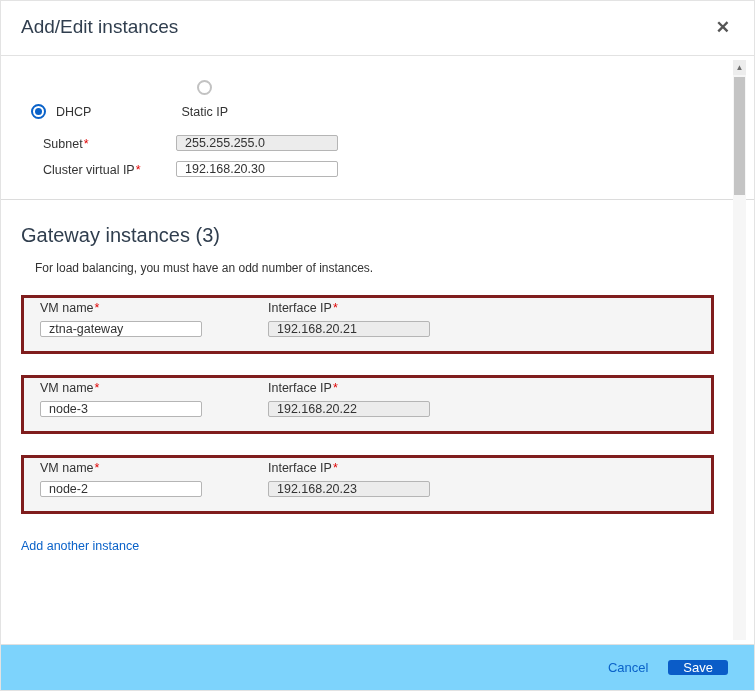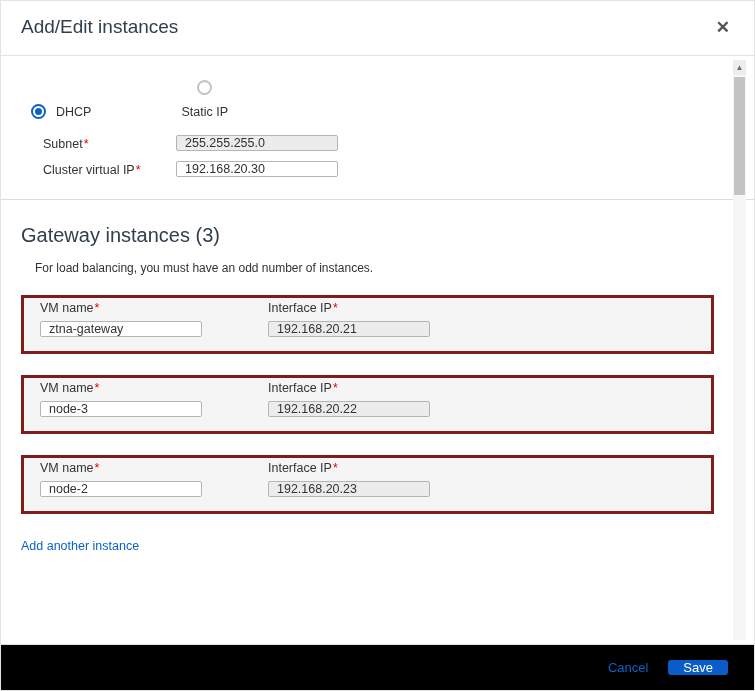--- a/index.html
+++ b/index.html
@@ -60,21 +60,21 @@
   .card-col { display: flex; flex-direction: column; }
   .card-col.first { width: 228px; }
   .card-label { font-size: 12.5px; color: #333; margin-bottom: 6px; }
 
   .add-link { display: inline-block; margin: 4px 0 0 0; font-size: 12.5px; color: #0a62c9; text-decoration: none; cursor: pointer; }
 
   
   .dialog-footer {
     height: 46px; border-top: 1px solid #e0e0e0;
     display: flex; align-items: center; justify-content: flex-end;
-    gap: 20px; padding: 0 26px; background: #000000;
+    gap: 20px; padding: 0 26px; background: #7dd3fc;
   }
   .cancel-link { font-size: 13px; color: #0a62c9; text-decoration: none; cursor: pointer; }
   .save-btn {
     background: #0a5cc8; color: #fff; border: none; border-radius: 3px;
     font-size: 13px; padding: 0 15px; cursor: pointer;
     font-family: "Liberation Sans", sans-serif;
   }
 </style>
 </head>
 <body>

